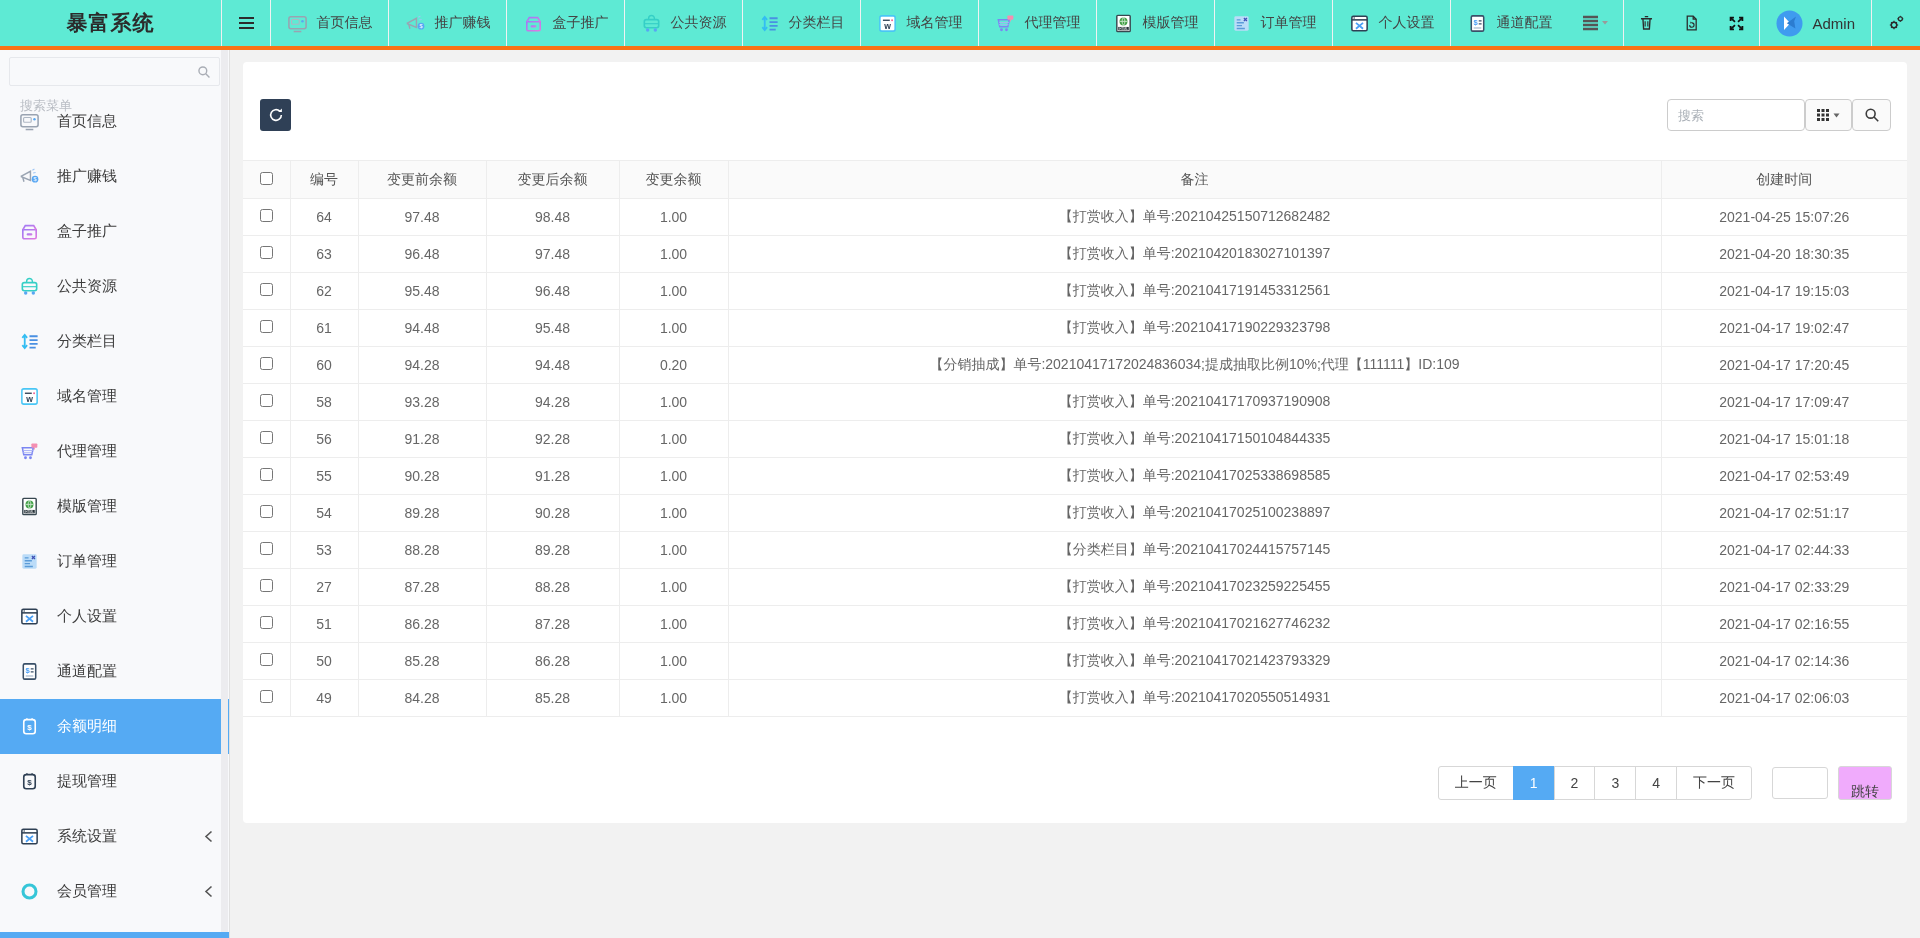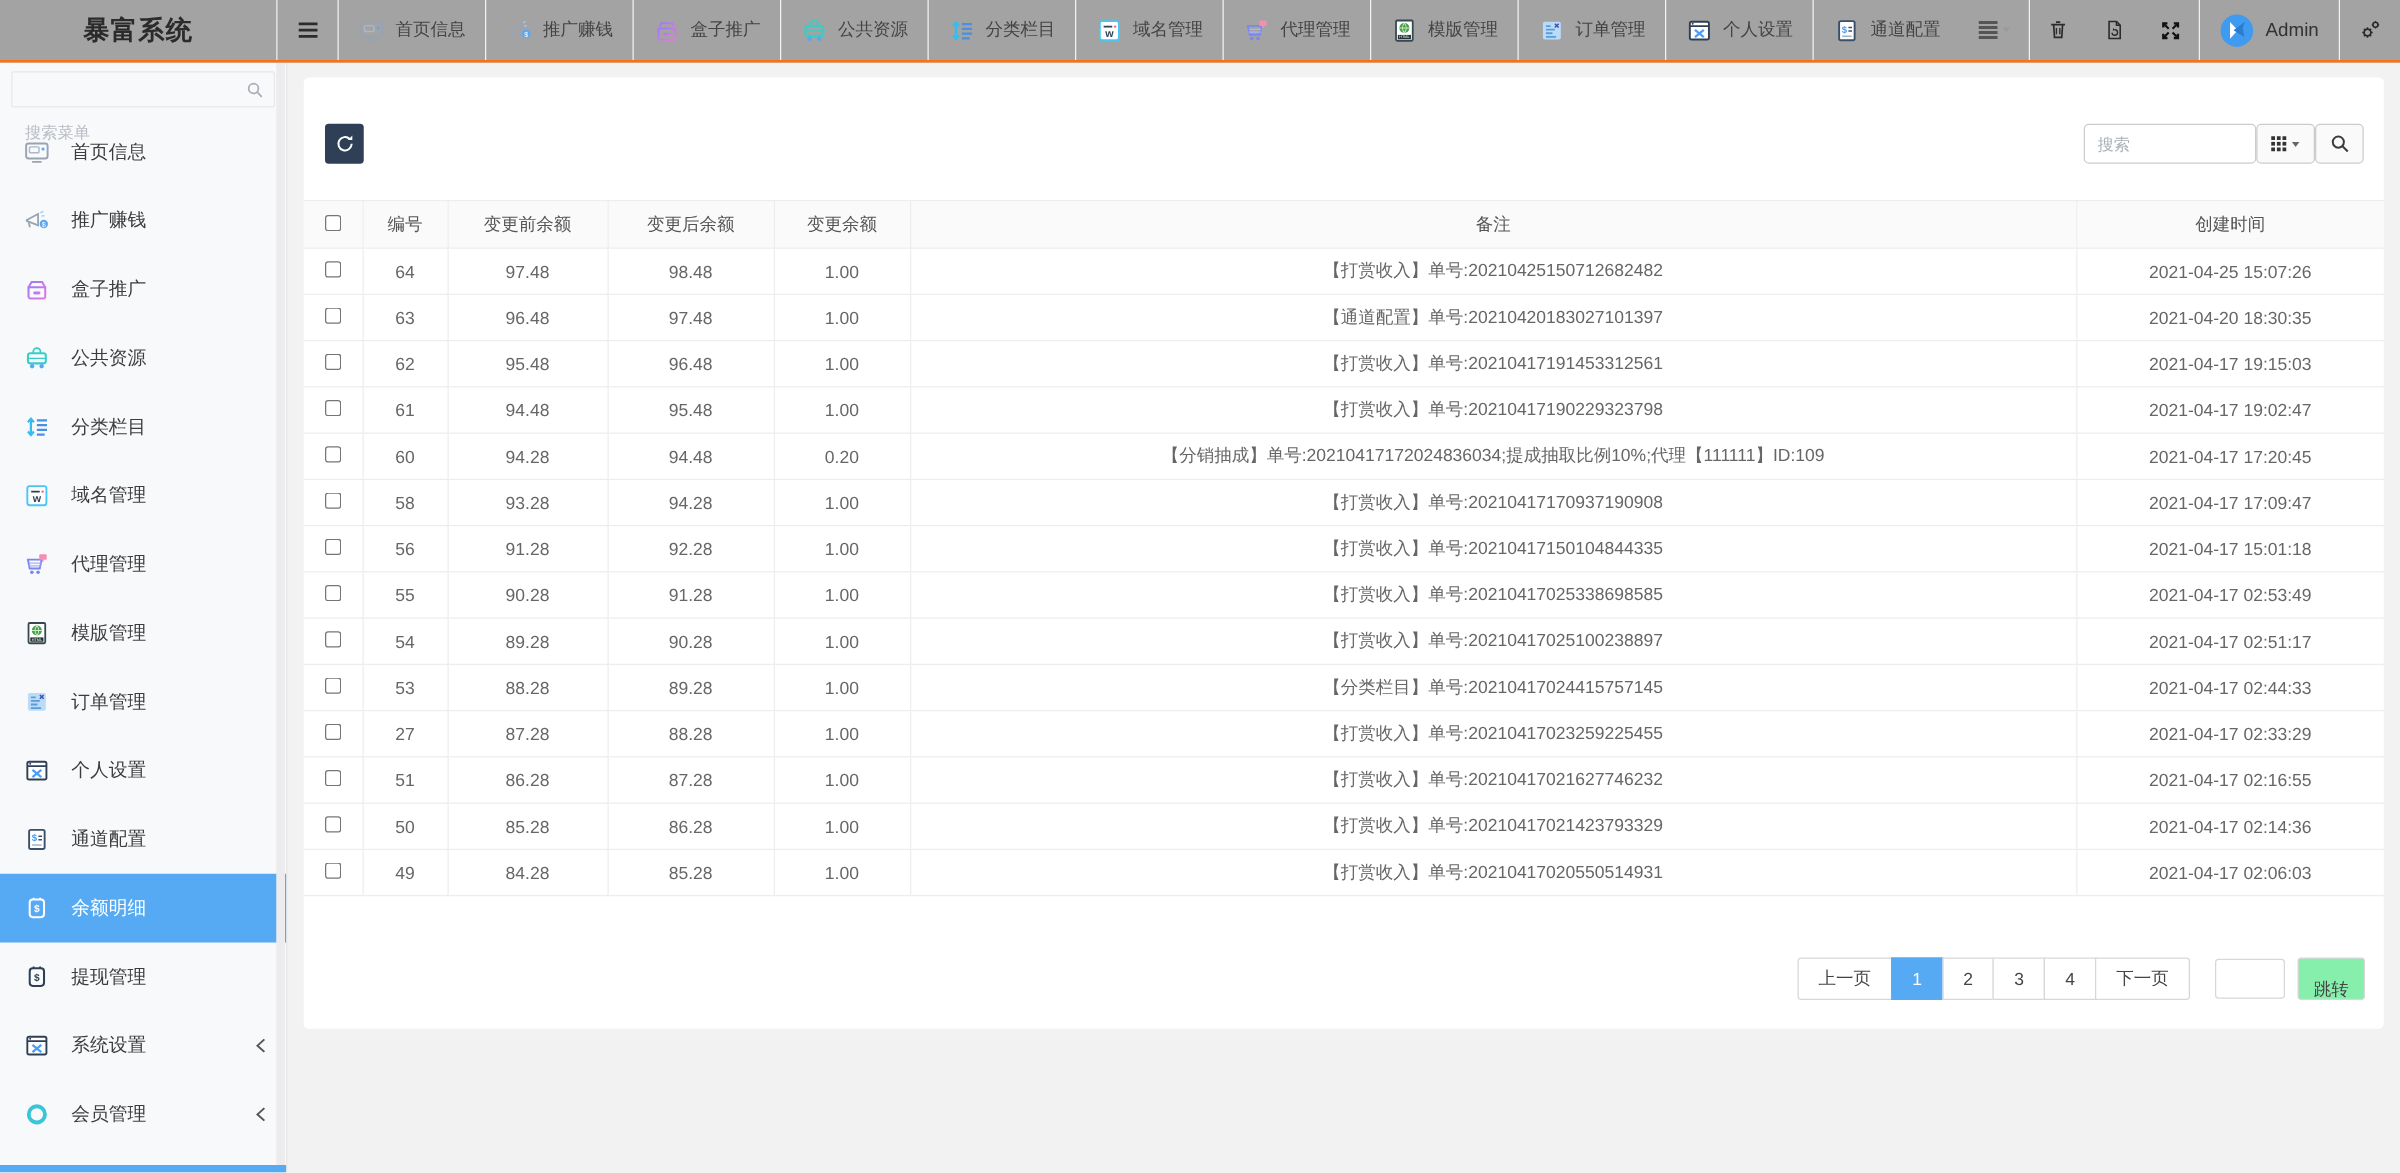--- a/index.html
+++ b/index.html
@@ -1,21 +1,21 @@
 <!DOCTYPE html>
 <html><head>
 <meta charset="utf-8">
 <style>
   * { box-sizing: border-box; margin: 0; padding: 0; }
   html,body { width:1920px; height:938px; overflow:hidden; background:#f2f2f2;
               font-family:"Liberation Sans","DejaVu Sans",sans-serif; }
 
   
-  .topbar { position:absolute; top:0; left:0; width:1920px; height:50px; background:#a3a3a3;
-            border-bottom:2px solid #f97316; display:flex; align-items:stretch; z-index:10; }
+  .topbar { position:absolute; top:0; left:0; width:1920px; height:50px; background:#5eead4;
+            border-bottom:4px solid #f97316; display:flex; align-items:stretch; z-index:10; }
   .logo { width:230px; display:flex; align-items:center; justify-content:center;
           font-size:21px; font-weight:bold; color:#2b2b2b; letter-spacing:1px;
           border-right:1px solid #f0f0f0; }
   .hamburger { width:50px; display:flex; align-items:center; justify-content:center; cursor:pointer; }
   .topnav { display:flex; align-items:stretch; }
   .topnav-item { display:flex; align-items:center; gap:8px; padding:0 16px;
                  border-left:1px solid #f2f2f2; font-size:14px; color:#444; cursor:pointer; white-space:nowrap; }
   .tb-right { margin-left:auto; display:flex; align-items:stretch; }
   .tb-btn { display:flex; align-items:center; justify-content:center; padding:0 14px; cursor:pointer; }
   .tb-divider { width:1px; background:#f0f0f0; }
@@ -73,21 +73,21 @@
   .pagination { position:absolute; bottom:23px; right:15px; display:flex; align-items:center; }
   .page-group { display:flex; }
   .page-btn { min-width:34px; height:34px; padding:0 16px; background:#fff; border:1px solid #d7d7d7;
               margin-left:-1px; font-size:14px; color:#444; display:flex; align-items:center;
               justify-content:center; cursor:pointer; }
   .page-btn:first-child { margin-left:0; border-radius:3px 0 0 3px; }
   .page-btn:last-child { border-radius:0 3px 3px 0; }
   .page-btn.active { background:#55aaf3; border-color:#55aaf3; color:#fff; }
   .jump-input { width:56px; height:32px; border:1px solid #d7d7d7; border-radius:3px; margin-left:20px;
                 outline:none; padding:0 8px; font-size:14px; }
-  .jump-btn { height:32px; padding:16px 12px; margin-left:10px; background:#86efac; border:1px solid #d7d7d7;
+  .jump-btn { height:32px; padding:16px 12px; margin-left:10px; background:#f0abfc; border:1px solid #d7d7d7;
               border-radius:3px; font-size:14px; color:#444; cursor:pointer;
               font-family:"Liberation Sans","DejaVu Sans",sans-serif; }
 </style>
 </head>
 <body>
 
 <div class="topbar">
   <div class="logo">暴富系统</div>
   <div class="hamburger">
     <span class="icon">
@@ -558,21 +558,21 @@
               <td>1.00</td>
               <td>【打赏收入】单号:20210425150712682482</td>
               <td>2021-04-25 15:07:26</td>
             </tr>
             <tr>
               <td><input type="checkbox" style=""></td>
               <td>63</td>
               <td>96.48</td>
               <td>97.48</td>
               <td>1.00</td>
-              <td>【通道配置】单号:20210420183027101397</td>
+              <td>【打赏收入】单号:20210420183027101397</td>
               <td>2021-04-20 18:30:35</td>
             </tr>
             <tr>
               <td><input type="checkbox" style=""></td>
               <td>62</td>
               <td>95.48</td>
               <td>96.48</td>
               <td>1.00</td>
               <td>【打赏收入】单号:20210417191453312561</td>
               <td>2021-04-17 19:15:03</td>

